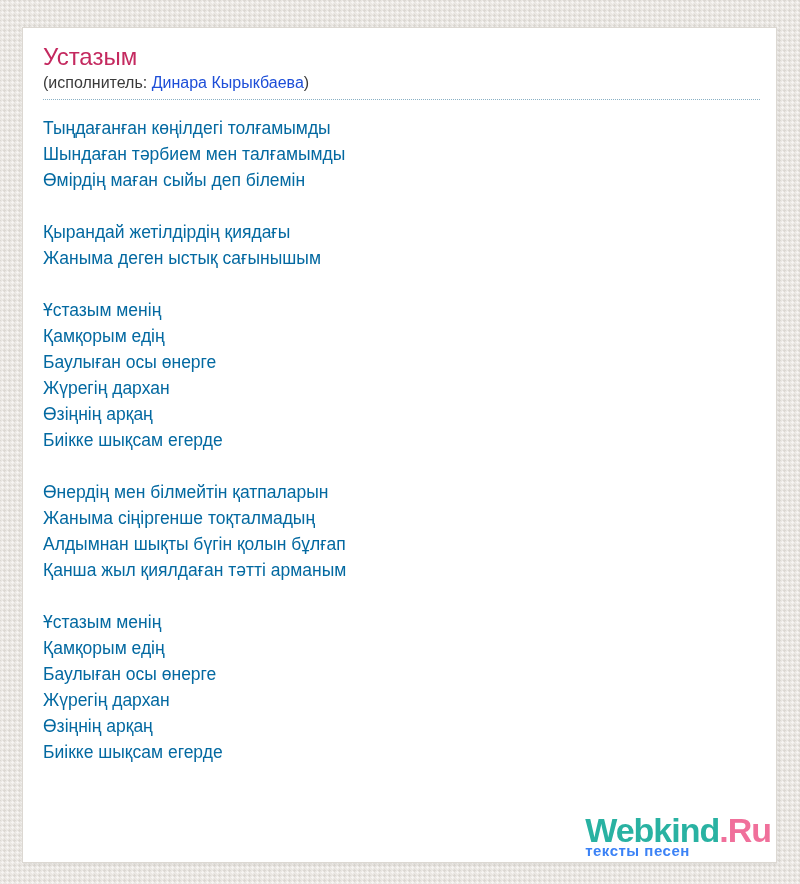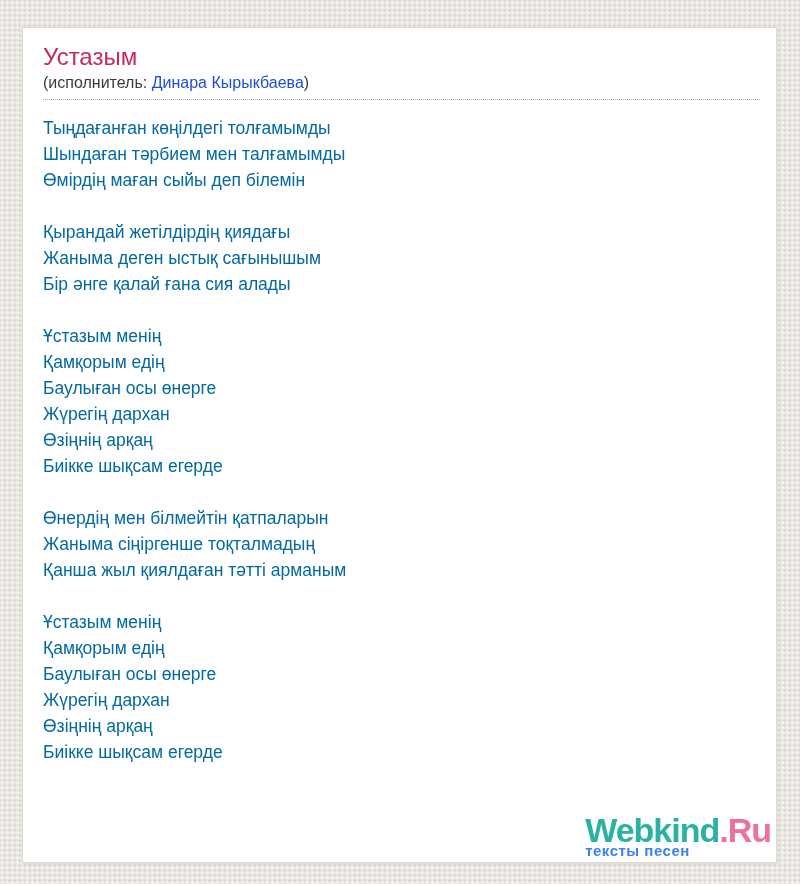--- a/index.html
+++ b/index.html
@@ -94,33 +94,33 @@
 
   <div class="lyrics">
     <div class="stanza">
       <div class="lyric-line">Тыңдағанған көңілдегі толғамымды</div>
       <div class="lyric-line">Шындаған тәрбием мен талғамымды</div>
       <div class="lyric-line">Өмірдің маған сыйы деп білемін</div>
     </div>
     <div class="stanza">
       <div class="lyric-line">Қырандай жетілдірдің қиядағы</div>
       <div class="lyric-line">Жаныма деген ыстық сағынышым</div>
-      <div class="lyric-line">Бір әнге қалай ғана сия алады</div>
     </div>
     <div class="stanza">
       <div class="lyric-line">Ұстазым менің</div>
       <div class="lyric-line">Қамқорым едің</div>
       <div class="lyric-line">Баулыған осы өнерге</div>
       <div class="lyric-line">Жүрегің дархан</div>
       <div class="lyric-line">Өзіңнің арқаң</div>
       <div class="lyric-line">Биікке шықсам егерде</div>
     </div>
     <div class="stanza">
       <div class="lyric-line">Өнердің мен білмейтін қатпаларын</div>
       <div class="lyric-line">Жаныма сіңіргенше тоқталмадың</div>
+      <div class="lyric-line">Алдымнан шықты бүгін қолын бұлғап</div>
       <div class="lyric-line">Қанша жыл қиялдаған тәтті арманым</div>
     </div>
     <div class="stanza">
       <div class="lyric-line">Ұстазым менің</div>
       <div class="lyric-line">Қамқорым едің</div>
       <div class="lyric-line">Баулыған осы өнерге</div>
       <div class="lyric-line">Жүрегің дархан</div>
       <div class="lyric-line">Өзіңнің арқаң</div>
       <div class="lyric-line">Биікке шықсам егерде</div>
     </div>

